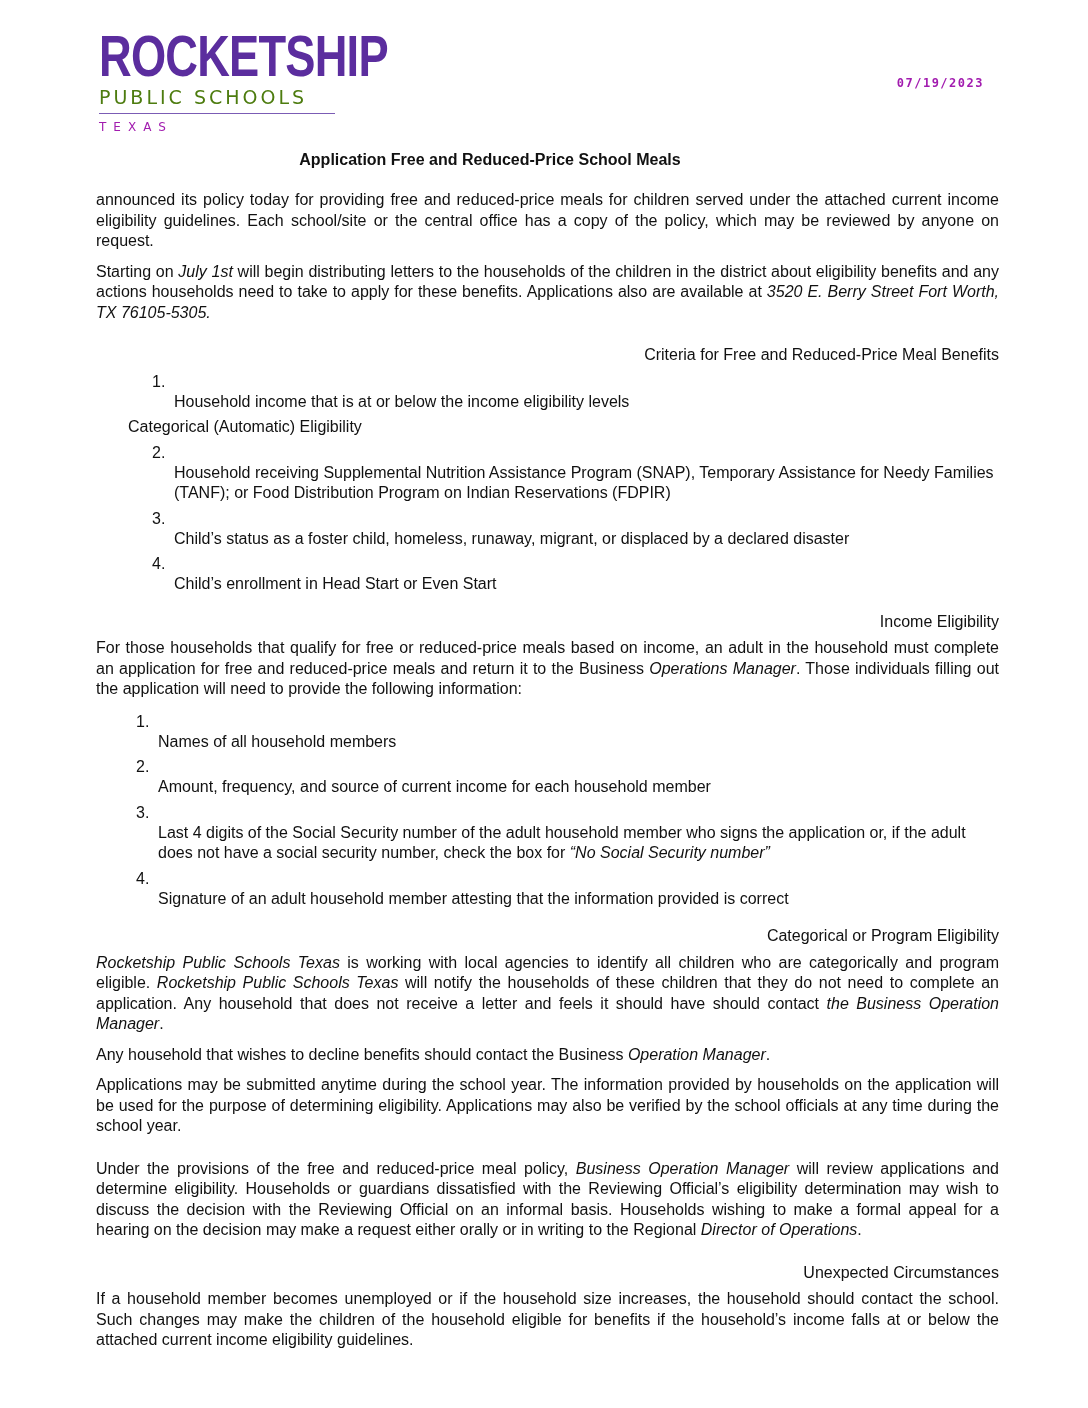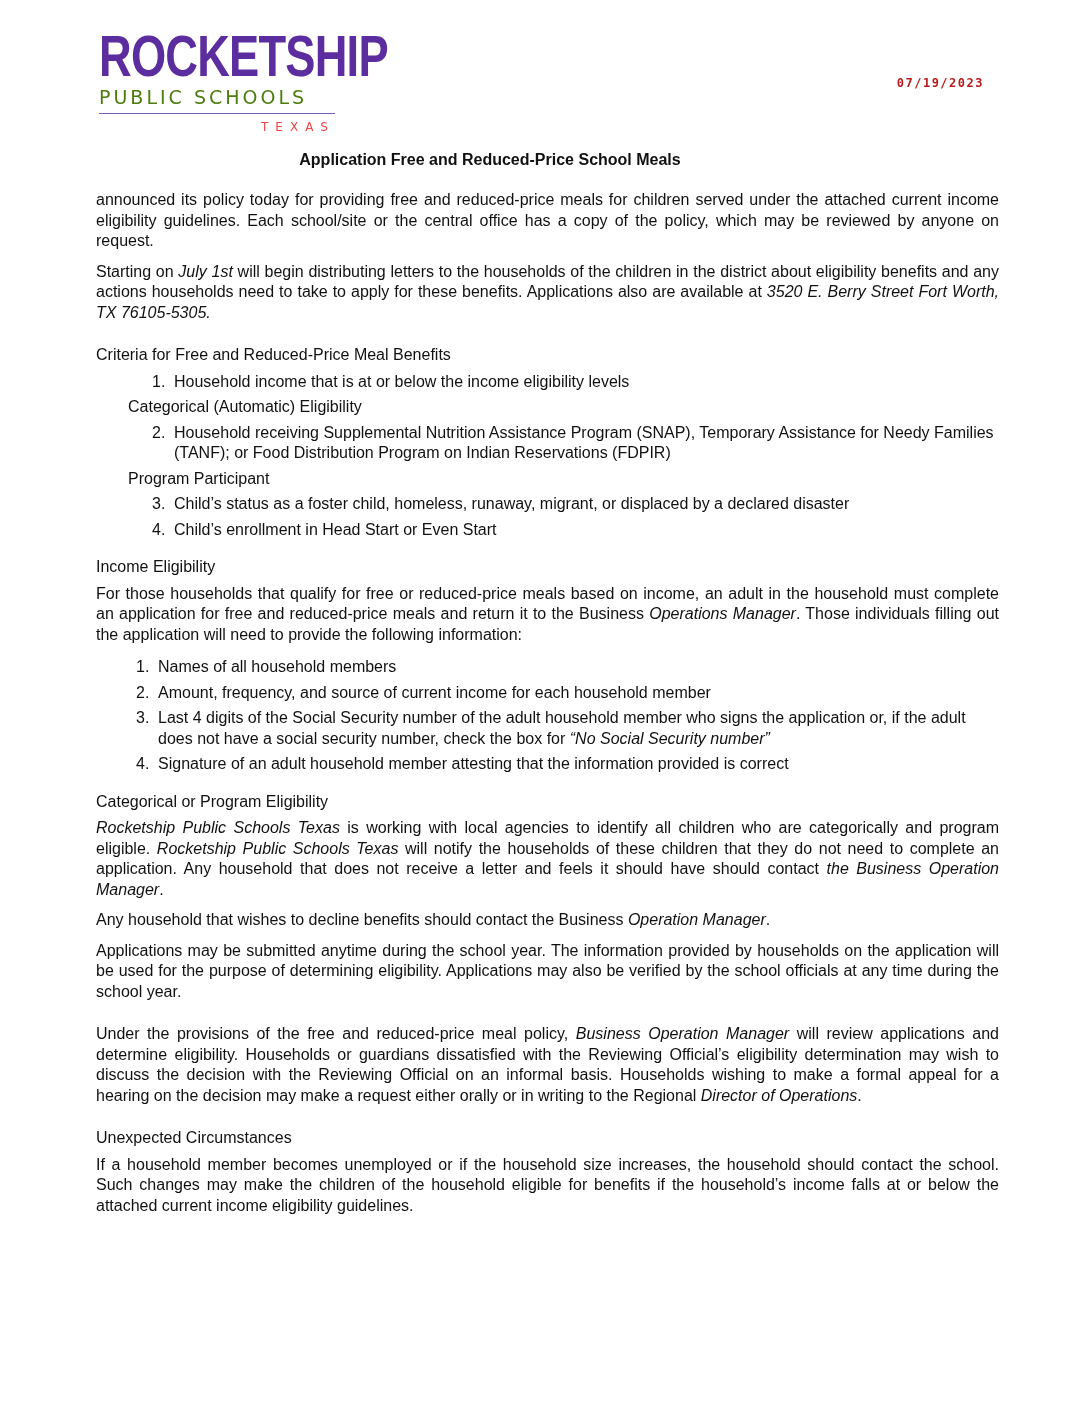--- a/index.html
+++ b/index.html
@@ -13,40 +13,40 @@
       font-size: 58px; line-height: 56px; color: #5b2d9e;
       letter-spacing: -1px; transform: scaleX(0.78); transform-origin: left top;
       white-space: nowrap;
     }
     .logo-sub {
       font-family: "DejaVu Sans", sans-serif; font-size: 19px; color: #4d7c0f;
       letter-spacing: 3px; margin-top: 2px; white-space: nowrap;
     }
     .logo-rule { height: 1px; background: #7b5cb5; margin-top: 5px; width: 236px; }
     .logo-state {
-      font-family: "DejaVu Sans", sans-serif; font-size: 12px; color: #ef4444;
-      letter-spacing: 7px; text-align: right; margin-top: 6px; width: 236px;
+      font-family: "DejaVu Sans", sans-serif; font-size: 12px; color: #a21caf;
+      letter-spacing: 7px; text-align: left; margin-top: 6px; width: 236px;
     }
     .date {
       position: absolute; right: 104px; top: 76px;
       font-family: "DejaVu Sans Mono", monospace; font-size: 12px; font-weight: bold;
-      letter-spacing: 1.5px; color: #b91c1c;
+      letter-spacing: 1.5px; color: #a21caf;
     }
     .title {
       position: absolute; left: 0; width: 980px; top: 151px; text-align: center;
       font-weight: bold; font-size: 16px;
     }
     .content { position: absolute; left: 96px; top: 190px; width: 903px; font-size: 16px; line-height: 20.5px; }
     p { margin: 0 0 10px 0; text-align: justify; }
-    .head { margin: 0 0 6px 0; text-align: left; }
+    .head { margin: 0 0 6px 0; text-align: right; }
     .gap { height: 12px; }
     .sub { margin: 0 0 5px 32px; }
     .li { display: flex; margin: 0 0 5px 0; }
     .li .num { width: 22px; flex: none; }
-    .li .txt { flex: 1; }
+    .li .txt { flex: 1; margin-top: 20px; }
     .lvl1 { padding-left: 56px; }
     .lvl2 { padding-left: 40px; }
     i { font-style: italic; }
   </style>
 </head>
 <body>
 
 <div class="logo">
   <div class="logo-main">ROCKETSHIP</div>
   <div class="logo-sub">PUBLIC SCHOOLS</div>
@@ -67,21 +67,20 @@
 
   <div class="li lvl1">
       <span class="num">1.</span>
       <span class="txt">Household income that is at or below the income eligibility levels</span>
     </div>
   <div class="sub">Categorical (Automatic) Eligibility</div>
   <div class="li lvl1">
       <span class="num">2.</span>
       <span class="txt">Household receiving Supplemental Nutrition Assistance Program (SNAP), Temporary Assistance for Needy Families (TANF); or Food Distribution Program on Indian Reservations (FDPIR)</span>
     </div>
-  <div class="sub">Program Participant</div>
   <div class="li lvl1">
       <span class="num">3.</span>
       <span class="txt">Child’s status as a foster child, homeless, runaway, migrant, or displaced by a declared disaster</span>
     </div>
   <div class="li lvl1">
       <span class="num">4.</span>
       <span class="txt">Child’s enrollment in Head Start or Even Start</span>
     </div>
 
   <div class="gap"></div>

